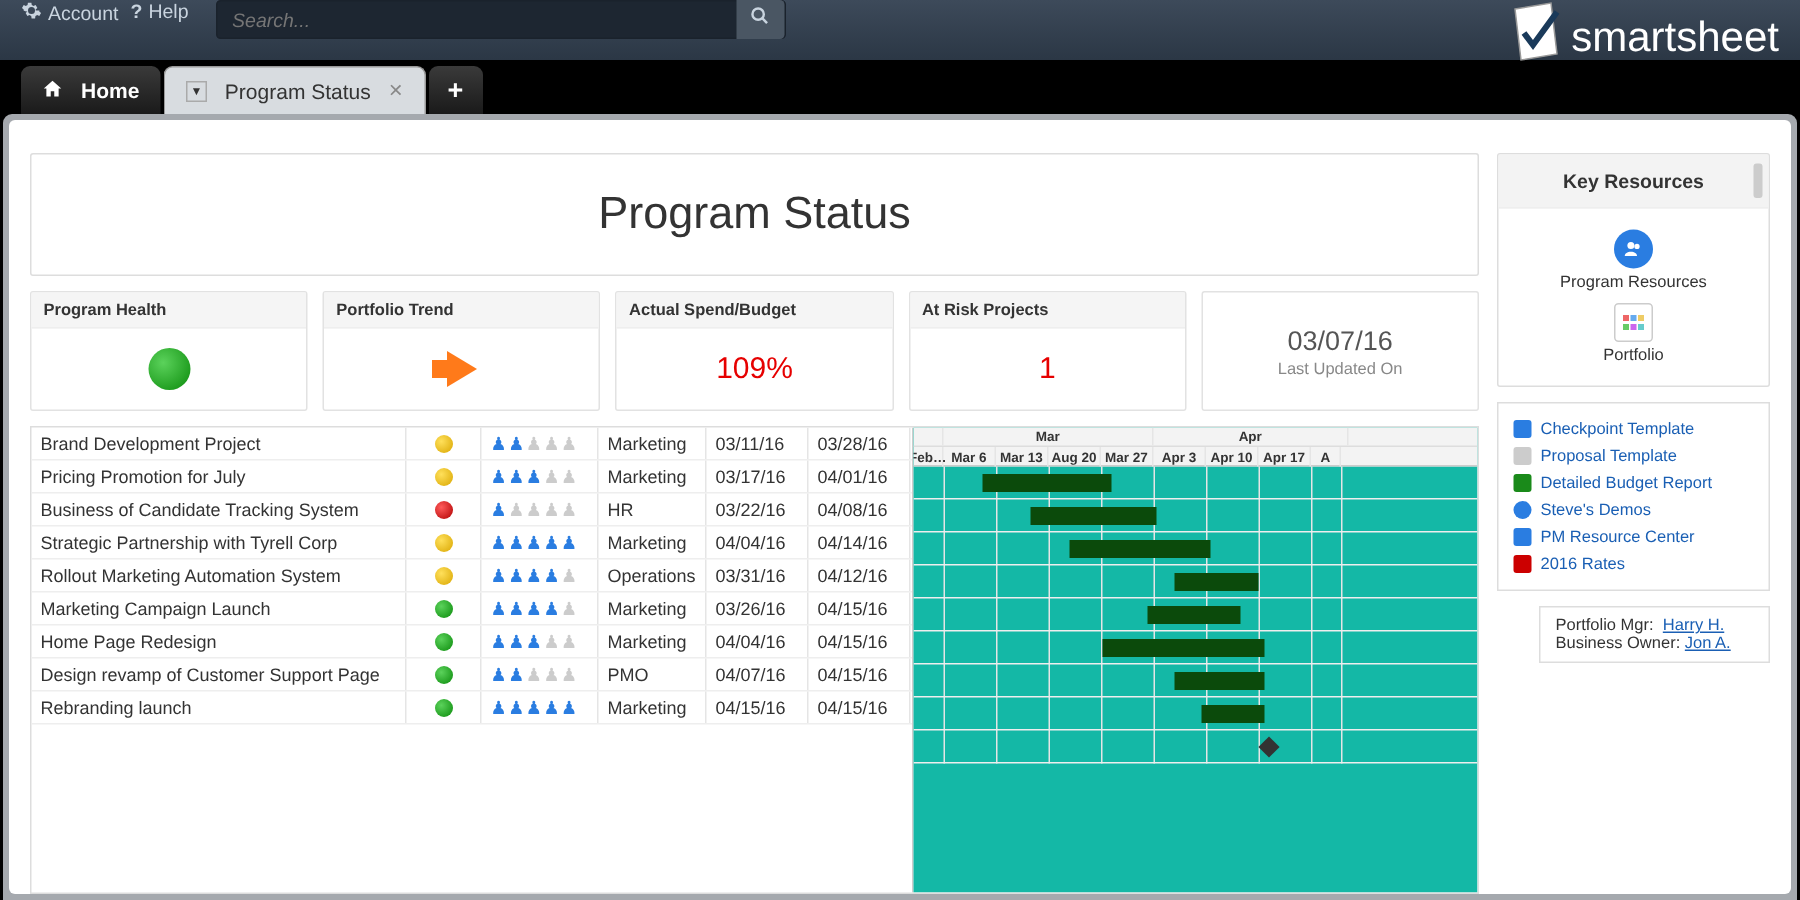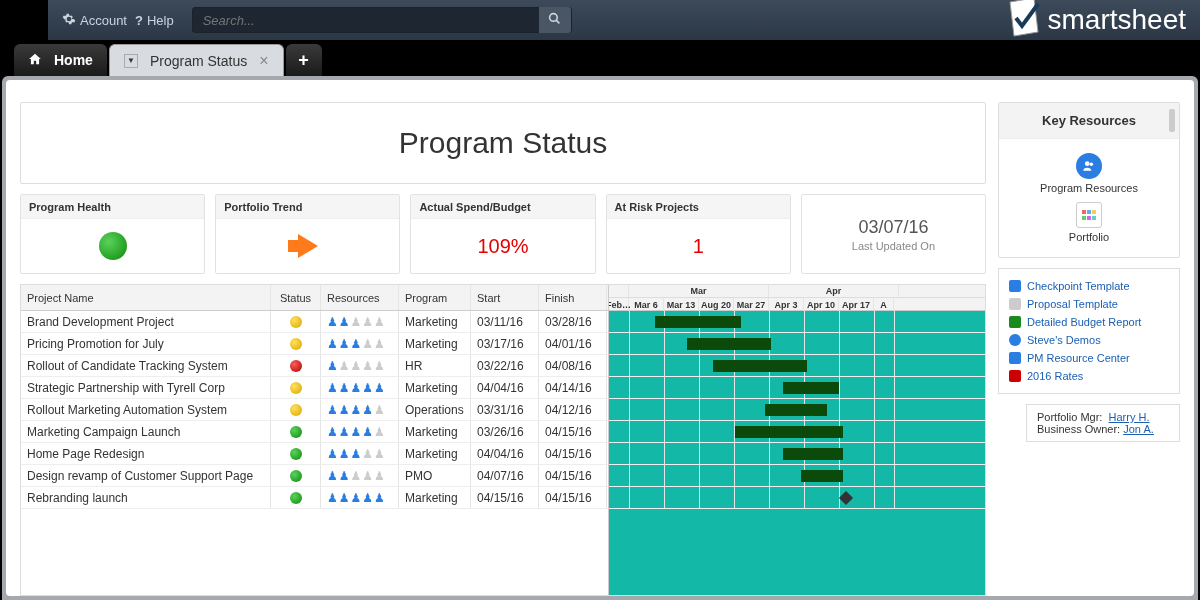--- a/index.html
+++ b/index.html
@@ -1,17 +1,17 @@
 <!DOCTYPE html>
 <html><head>
 <meta charset="utf-8">
 <style>
 * { box-sizing: border-box; margin: 0; padding: 0; font-family: Arial, Helvetica, sans-serif; }
 body { background: #000; width: 1200px; height: 600px; overflow: hidden; }
-.topbar { background: linear-gradient(#3d4a5a,#2b3745); height: 40px; display: flex; align-items: center; padding: 0 14px; gap: 8px; margin-left: 48px; }
+.topbar { background: linear-gradient(#3d4a5a,#2b3745); height: 40px; display: flex; align-items: flex-start; padding: 0 14px; gap: 8px; }
 .topbar .link { color: #c9d4df; font-size: 13px; cursor: pointer; display: flex; align-items: center; gap: 4px; }
 .search-box { margin-left: 10px; display: flex; align-items: center; background: #1d2631; border-radius: 3px; height: 26px; width: 380px; border:1px solid #1a222c; }
 .search-box input { flex:1; background: transparent; border: none; color: #888; font-style: italic; padding: 0 10px; font-size: 13px; outline: none; }
 .search-btn { width: 32px; height: 26px; background: #4a5663; display: flex; align-items: center; justify-content: center; border-radius: 0 3px 3px 0; cursor:pointer; }
 .logo { margin-left: auto; display: flex; align-items: center; gap: 6px; color: #fff; font-size: 28px; font-weight: 300; }
 .tabbar { background: #000; height: 36px; display: flex; align-items: flex-end; padding-left: 14px; gap: 2px; }
 .tab { height: 32px; border-radius: 6px 6px 0 0; padding: 0 14px; display: flex; align-items: center; gap: 12px; font-size: 14px; cursor: pointer; position: relative; }
 .tab.home { background: linear-gradient(#3a3a3a,#1a1a1a); color: #fff; font-weight: bold; }
 .tab.active { background: #d8dce0; color: #333; border:1px solid #999; border-bottom:none;}
 .tab.add { background: linear-gradient(#3a3a3a,#1a1a1a); color: #fff; width: 36px; justify-content: center; font-size: 18px; font-weight: bold; }
@@ -162,28 +162,20 @@
         </div>
         <div class="kpi-card kpi-date">
           <div class="kpi-body" style="height:100%;">
             <span class="kdate">03/07/16</span>
             <span>Last Updated On</span>
           </div>
         </div>
       </div>
       <div class="table-card">
         <div class="table-left">
-          <div class="th-row">
-            <div class="col-name">Project Name</div>
-            <div class="col-status">Status</div>
-            <div class="col-res">Resources</div>
-            <div class="col-prog">Program</div>
-            <div class="col-start">Start</div>
-            <div class="col-finish">Finish</div>
-          </div>
           <div id="table-body">
               <div class="td-row">
                 <div class="col-name">Brand Development Project</div>
                 <div class="col-status">
                   <div class="status-dot status-yellow"></div>
                 </div>
                 <div class="col-res">
                   <div class="people">
                     <span class="person on">♟</span>
                     <span class="person on">♟</span>
@@ -208,21 +200,21 @@
                     <span class="person on">♟</span>
                     <span class="person off">♟</span>
                     <span class="person off">♟</span>
                   </div>
                 </div>
                 <div class="col-prog">Marketing</div>
                 <div class="col-start">03/17/16</div>
                 <div class="col-finish">04/01/16</div>
               </div>
               <div class="td-row">
-                <div class="col-name">Rollout of Candidate Tracking System</div>
+                <div class="col-name">Business of Candidate Tracking System</div>
                 <div class="col-status">
                   <div class="status-dot status-red"></div>
                 </div>
                 <div class="col-res">
                   <div class="people">
                     <span class="person on">♟</span>
                     <span class="person off">♟</span>
                     <span class="person off">♟</span>
                     <span class="person off">♟</span>
                     <span class="person off">♟</span>

